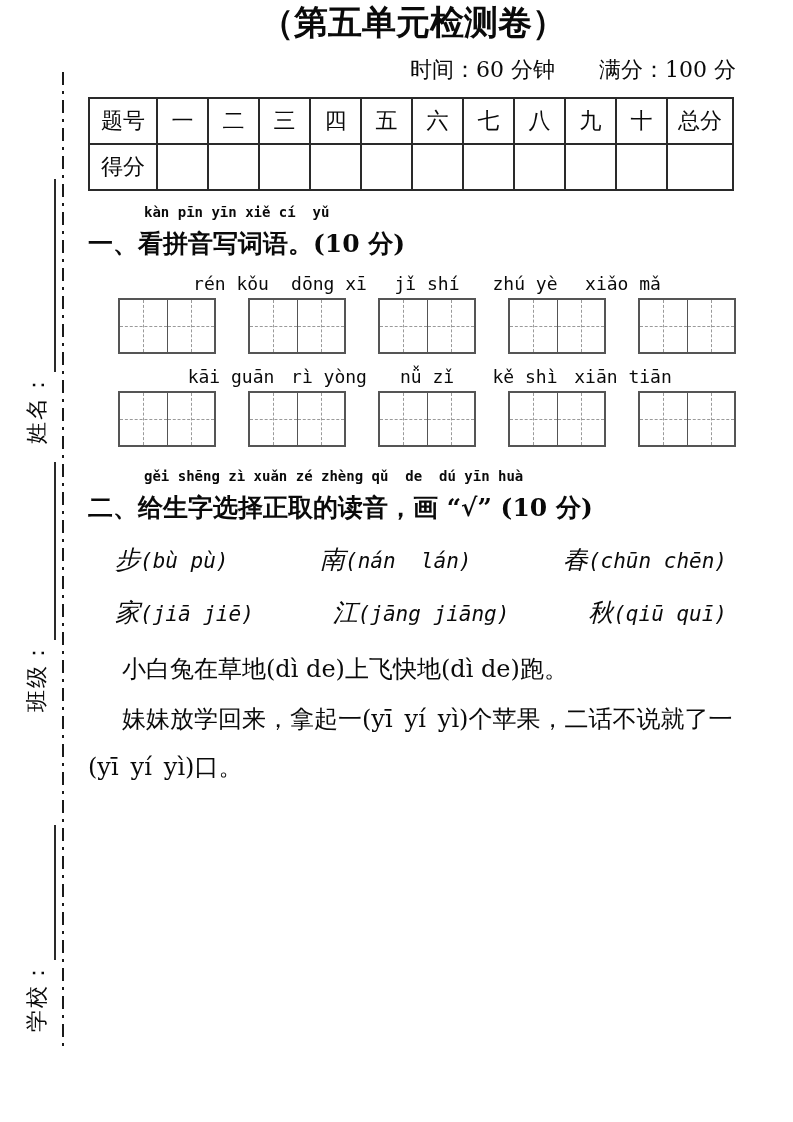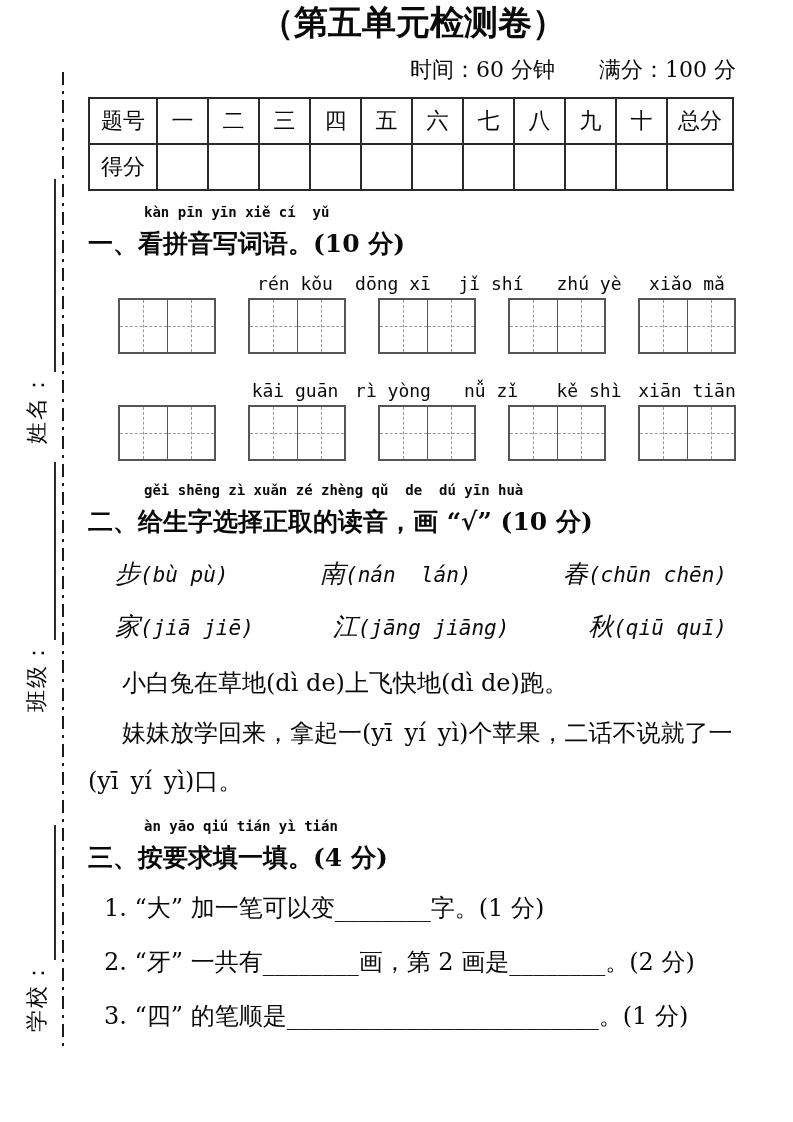--- a/index.html
+++ b/index.html
@@ -29,21 +29,21 @@
   h2.subtitle{margin:2px 0 0;font-size:34px;line-height:1.2;text-align:center;font-weight:bold;}
   .meta{margin-top:12px;font-size:22px;text-align:right;padding-right:2px;}
   
   table.score{border-collapse:collapse;margin-top:12px;table-layout:fixed;width:644px;}
   table.score td{border:2px solid #2a2a2a;height:36px;text-align:center;font-size:22px;padding:4px;}
   
   .sec{margin-top:14px;}
   .sec-py{margin-left:56px;font-family:"DejaVu Sans Mono","Liberation Mono",monospace;font-weight:bold;font-size:14px;line-height:1;}
   .sec-h{font-size:25px;font-weight:bold;line-height:1.25;margin-top:9px;}
   
-  .py-row{display:flex;justify-content:flex-end;margin:14px 0 4px 30px;width:618px;}
+  .py-row{display:flex;justify-content:center;margin:14px 0 4px 30px;width:618px;}
   .py-row span{flex:0 0 98px;text-align:center;white-space:nowrap;font-family:"DejaVu Sans Mono","Liberation Mono",monospace;font-size:18px;}
   .grid-row{display:flex;justify-content:space-between;margin-left:30px;width:618px;}
   .tzg{position:relative;width:94px;height:52px;border:2px solid #555;display:flex;background:#fff;}
   .tzg .cell{position:relative;flex:1 1 50%;}
   .tzg .cell.first{border-right:1.5px solid #555;}
   .tzg .cell::before{content:"";position:absolute;left:50%;top:0;bottom:0;border-left:1px dashed #9a9a9a;}
   .tzg .cell::after{content:"";position:absolute;top:50%;left:0;right:0;border-top:1px dashed #9a9a9a;}
   
   .choice-row{display:flex;justify-content:space-between;margin:20px 0 0 27px;width:612px;font-size:25px;font-style:italic;}
   .choice .opts{font-family:"DejaVu Sans Mono","Liberation Mono",monospace;font-size:21px;}
@@ -149,21 +149,21 @@
         <div class="tzg">
             <div class="cell first"></div>
             <div class="cell"></div>
           </div>
         <div class="tzg">
             <div class="cell first"></div>
             <div class="cell"></div>
           </div>
       </div>
 
-      <div class="py-row" style="margin-top:26px">
+      <div class="py-row" style="margin-top:12px">
         <span class="pre">kāi guān</span>
         <span class="pre">rì yòng</span>
         <span class="pre">nǚ zǐ</span>
         <span class="pre">kě shì</span>
         <span class="pre">xiān tiān</span>
       </div>
       <div class="grid-row">
         <div class="tzg">
             <div class="cell first"></div>
             <div class="cell"></div>
@@ -199,23 +199,15 @@
       <div class="choice-row">
         <span class="choice"><span>家</span><span class="opts pre">(jiā jiē)</span></span>
         <span class="choice"><span>江</span><span class="opts pre">(jāng jiāng)</span></span>
         <span class="choice"><span>秋</span><span class="opts pre">(qiū quī)</span></span>
       </div>
 
       <p class="sentence pre">小白兔在草地(dì de)上飞快地(dì de)跑。</p>
       <p class="sentence pre" style="margin-top:2px">妹妹放学回来，拿起一(yī yí yì)个苹果，二话不说就了一(yī yí yì)口。</p>
     </div>
 
-    <div class="sec" style="margin-top:14px">
-      <div class="sec-py pre">àn yāo qiú tián yì tián</div>
-      <div class="sec-h">三、按要求填一填。(4 分)</div>
-
-      <div class="fill-item">1. “大” 加一笔可以变________字。(1 分)</div>
-      <div class="fill-item">2. “牙” 一共有________画，第 2 画是________。(2 分)</div>
-      <div class="fill-item">3. “四” 的笔顺是__________________________。(1 分)</div>
-    </div>
 
   </div>
 </div>
 
 </body></html>

